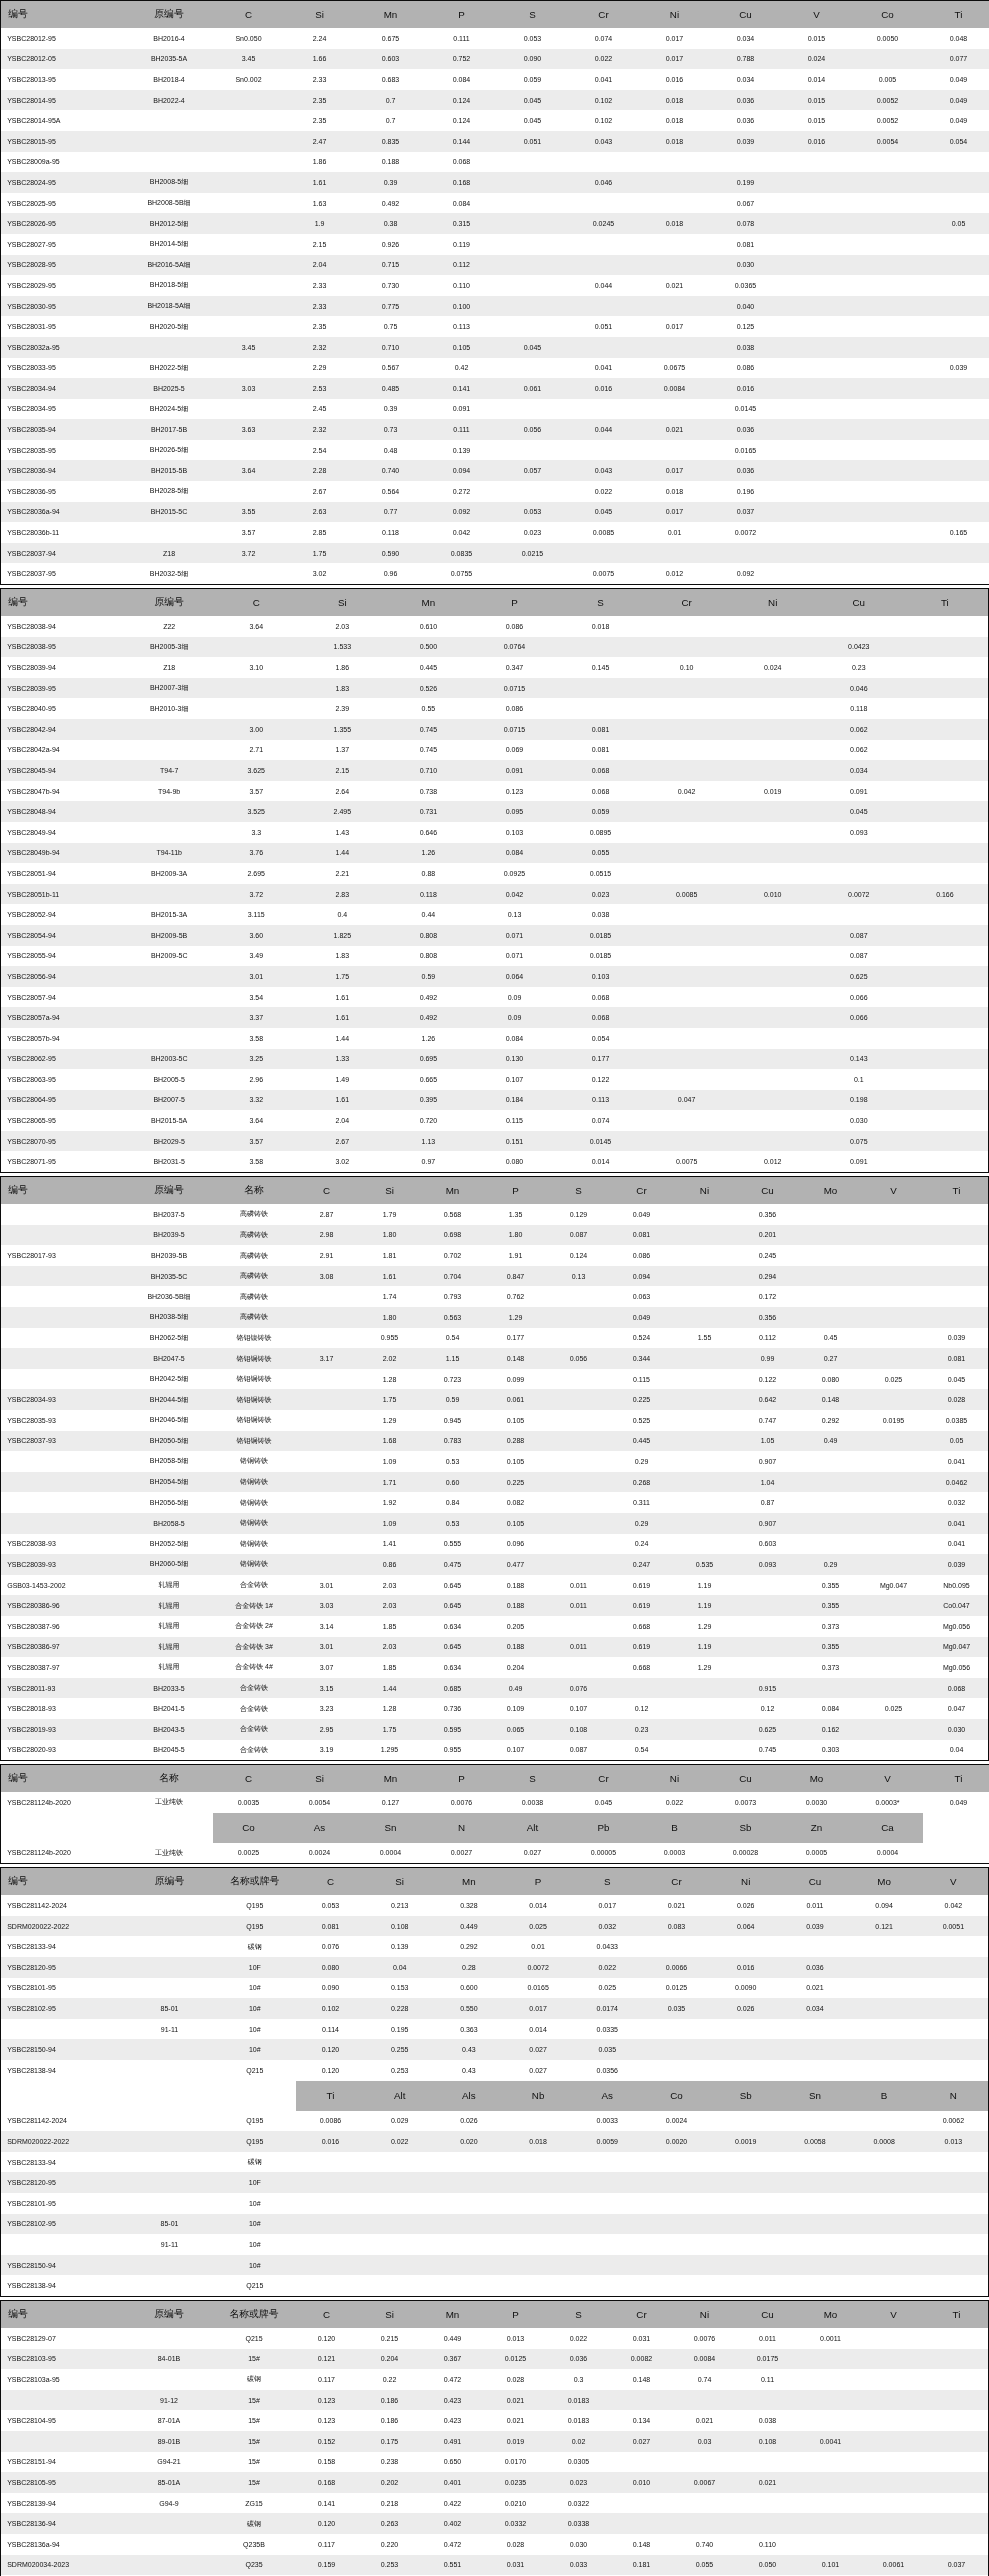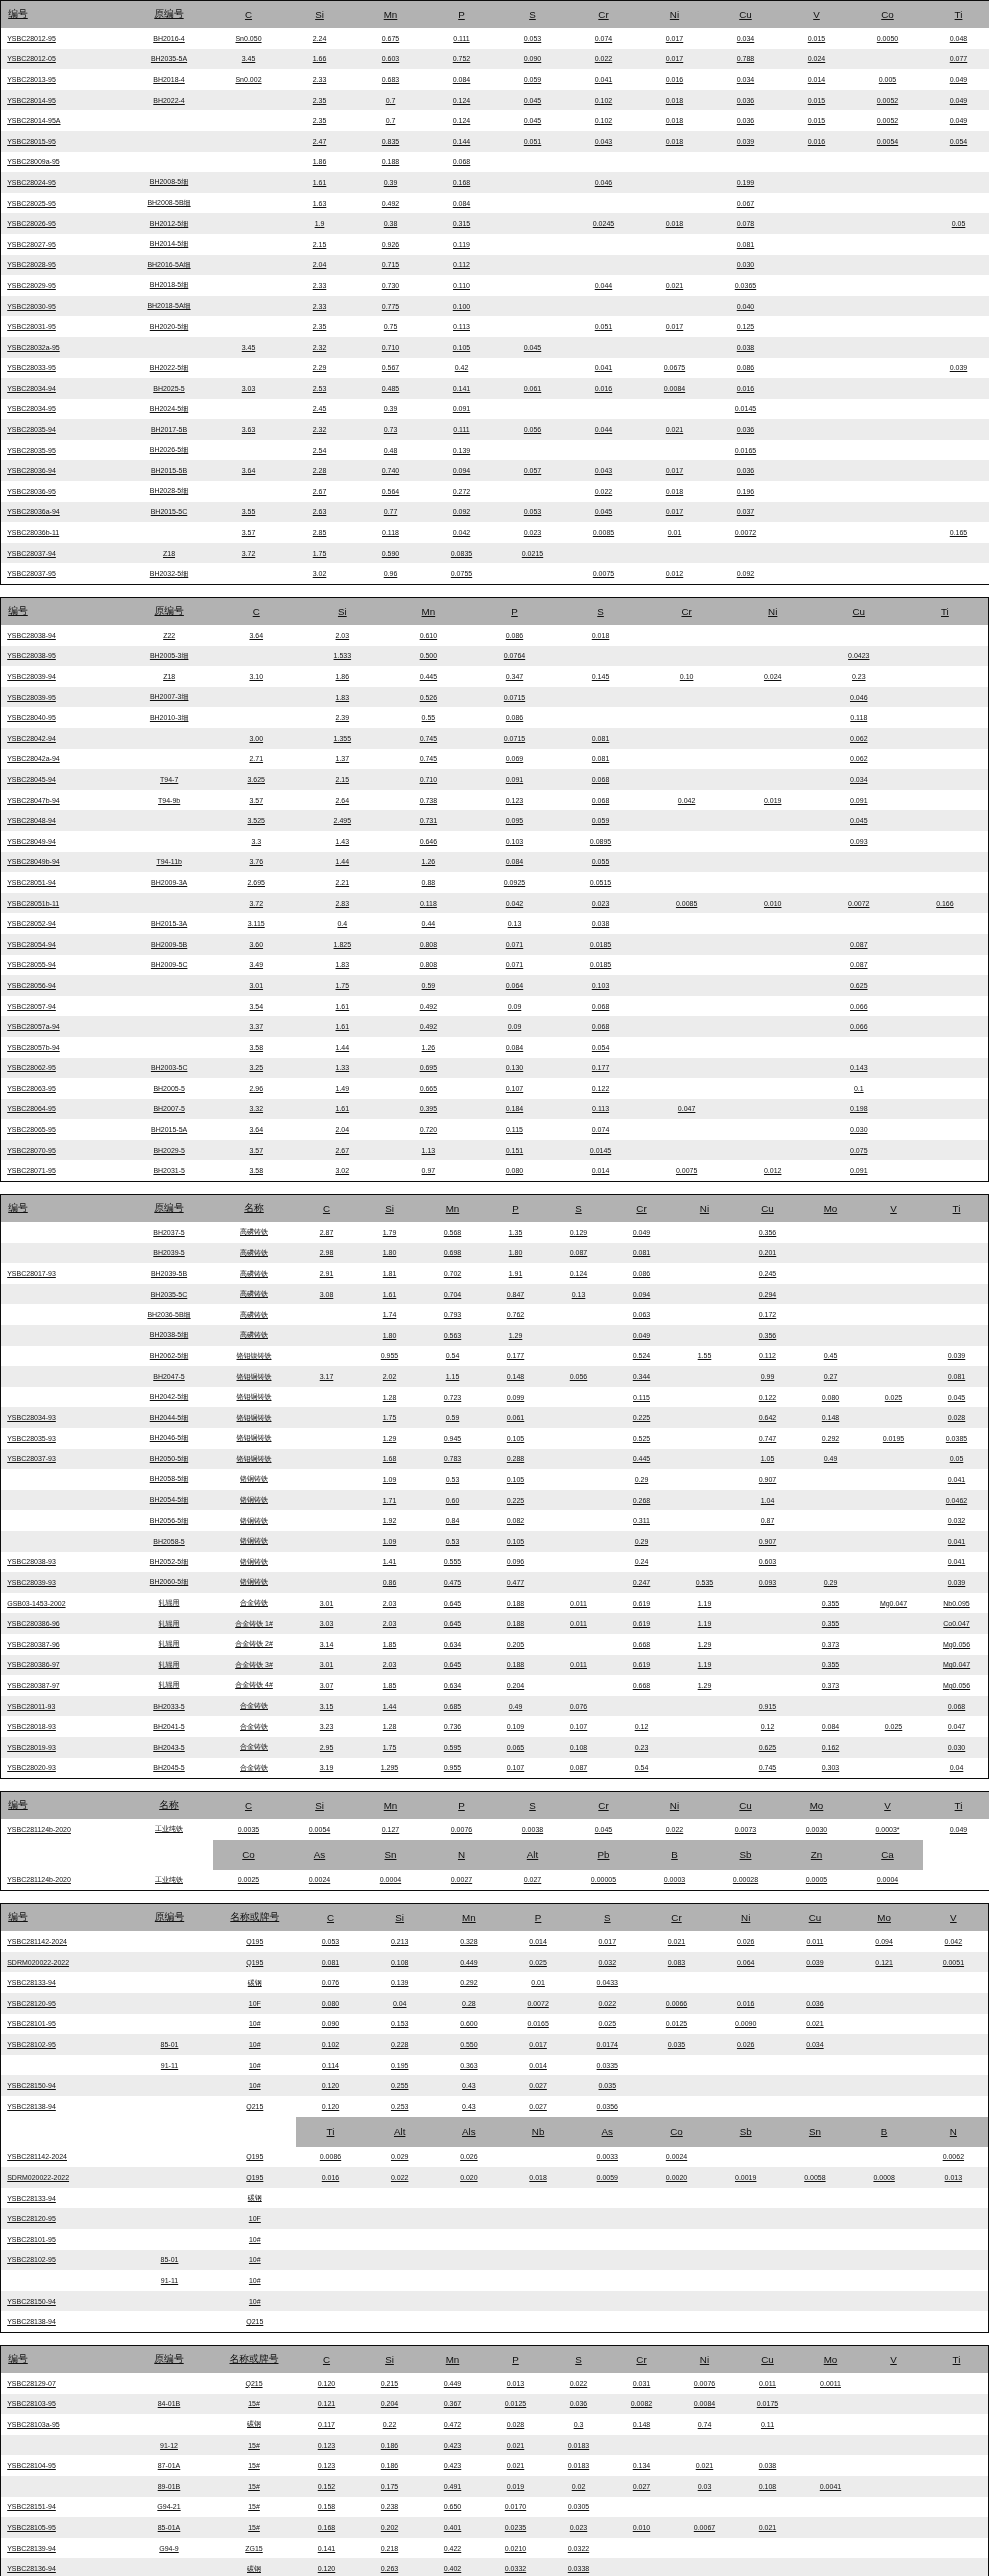--- a/index.html
+++ b/index.html
@@ -1,18 +1,18 @@
 <!DOCTYPE html>
 <html style="font-size:8.2px"><head>
 <meta charset="utf-8">
 <style>
   html,body{margin:0;padding:0;background:#ffffff;color:#101010;
     font-family:"Liberation Sans","DejaVu Sans",sans-serif;}
   #page{width:989px;margin:0 auto;}
-  .section{border:1px solid #0b0b0b;margin-bottom:12px;box-sizing:border-box;text-decoration:underline;}
+  .section{border:1px solid #0b0b0b;margin-bottom:3px;box-sizing:border-box;}
   table{width:100%;border-collapse:collapse;table-layout:fixed;}
   th{background:#b2b2b2;height:27px;font-size:9.8px;font-weight:normal;
      text-align:center;padding:0 2.1px;overflow:hidden;white-space:nowrap;}
   th.first{text-align:left;padding-left:7.2px;}
   td{height:20.6px;font-size:7px;text-align:center;padding:0 1.5px;
      overflow:hidden;white-space:nowrap;background:#ffffff;}
   td.first{text-align:left;padding-left:6.2px;font-size:7px;}
   tr.even td{background:#ececec;}
   tr.subhead td{height:30px;background:#ffffff;font-size:9.8px;}
   tr.subhead td.sub{background:#b2b2b2;}

